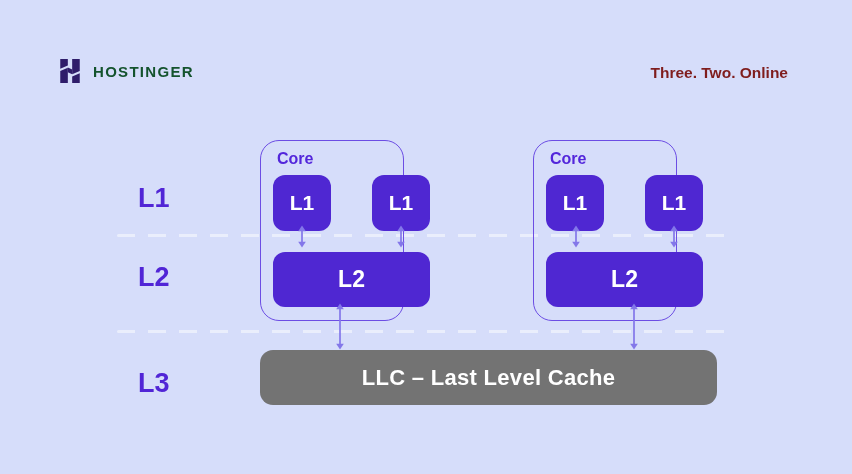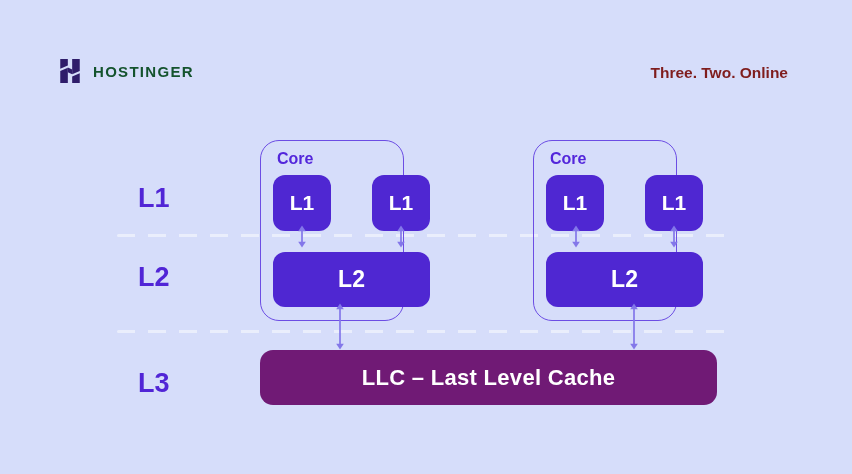--- a/index.html
+++ b/index.html
@@ -38,21 +38,21 @@
     background:#4F27D2; color:#FFFFFF; font-weight:700;
     display:flex; align-items:center; justify-content:center;
     position:absolute; border-radius:12px;
   }
   .l1-box { top:34px; width:58px; height:56px; font-size:21px; }
   .l1-a { left:12px; } .l1-b { left:111px; }
   .l2-box { left:12px; top:111px; width:157px; height:55px; font-size:23px; }
 
   .llc-box {
     position:absolute; left:260px; top:350px; width:457px; height:55px;
-    background:#701a75; border-radius:13px; color:#FFFFFF;
+    background:#737373; border-radius:13px; color:#FFFFFF;
     display:flex; align-items:center; justify-content:center;
     font-size:22px; font-weight:700; letter-spacing:0.3px;
   }
 
   
   .arrow { position:absolute; width:12px; }
   .ar-1 { left:296px; top:225px; } .ar-2 { left:395px; top:225px; }
   .ar-3 { left:570px; top:225px; } .ar-4 { left:668px; top:225px; }
   .ar-5 { left:334px; top:303px; } .ar-6 { left:628px; top:303px; }
 </style>

